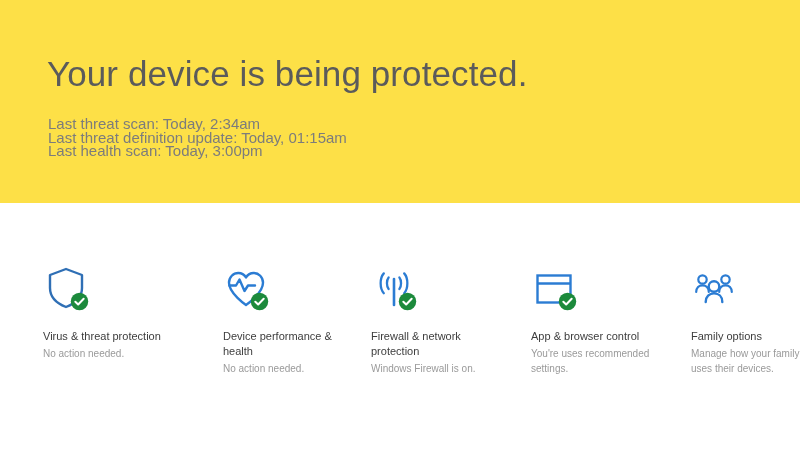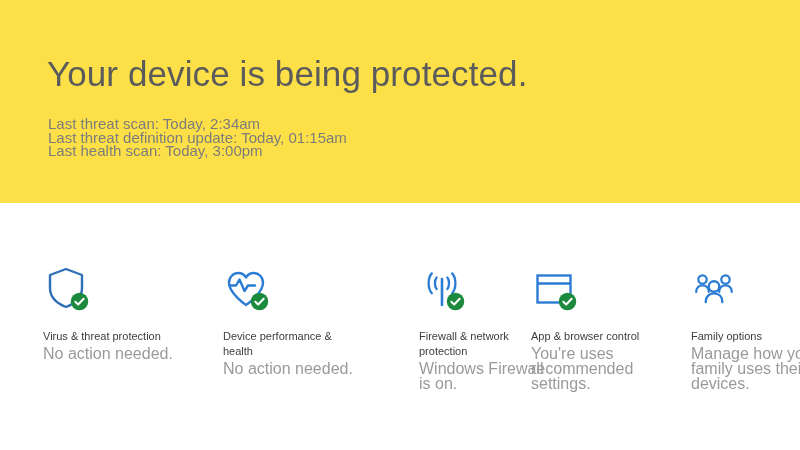--- a/index.html
+++ b/index.html
@@ -83,30 +83,30 @@
   }
   .tile-title {
     margin-top: 18px;
     font-size: 11px;
     color: #3d3d3d;
     line-height: 15px;
     width: 132px;
   }
   .tile-subtitle {
     margin-top: 2px;
-    font-size: 16px;
+    font-size: 10px;
     color: #9a9a9a;
     line-height: 15px;
     width: 132px;
   }
 
   
   #tile-virus    { left: 31px; margin-left: 12px;  }
   #tile-device   { left: 223px; }
-  #tile-firewall { left: 371px; margin-left: 48px; }
+  #tile-firewall { left: 371px; }
   #tile-app      { left: 531px; }
   #tile-family   { left: 691px; }
 </style>
 </head>
 <body>
 
 <div id="hero-band">
 
   <div id="page-title">Your device is being protected.</div>
 

